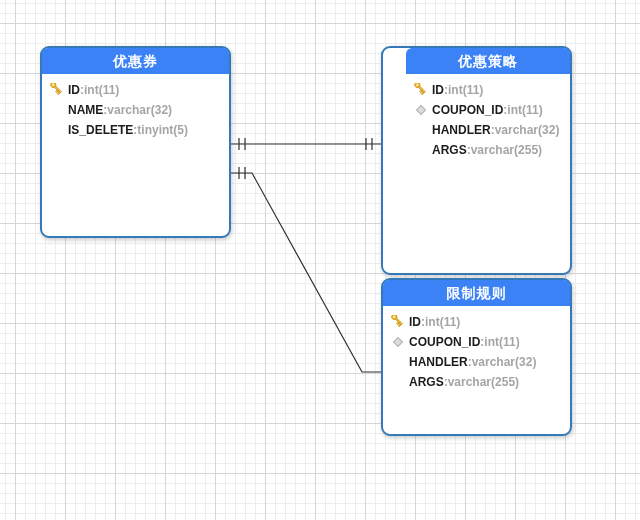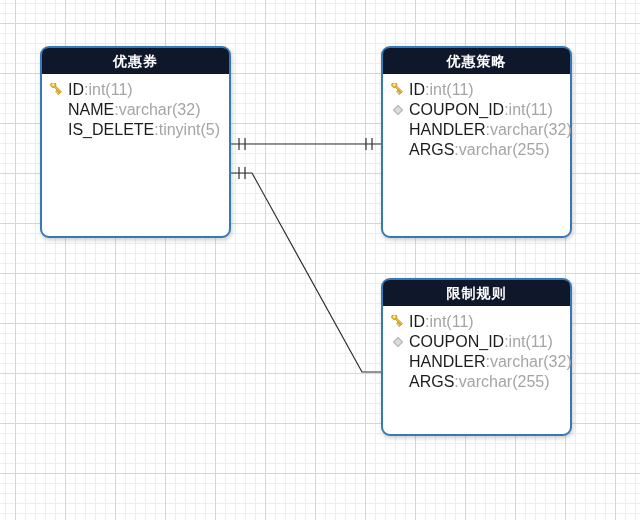--- a/index.html
+++ b/index.html
@@ -39,56 +39,57 @@
     box-sizing: border-box;
     background: #ffffff;
     border: 2px solid #3579b8;
     border-radius: 9px;
     box-shadow: 1px 2px 4px rgba(110, 110, 110, 0.35);
     z-index: 2;
   }
   .db-table-header {
     height: 26px;
     line-height: 26px;
-    background: #0f172a;
+    background: #3b82f6;
     color: #ffffff;
     font-size: 14px;
     font-weight: bold;
     text-align: center;
     border-radius: 6px 6px 0 0;
     cursor: move;
     letter-spacing: 1px;
   }
   .db-table-body {
     padding: 6px 6px 4px 7px;
   }
   .field-row {
     display: flex;
     align-items: center;
     height: 20px;
-    font-size: 16px;
+    font-size: 12px;
     white-space: nowrap;
+    font-weight: bold;
   }
   .field-icon {
     width: 15px;
     height: 14px;
     margin-right: 4px;
     flex: none;
     display: flex;
     align-items: center;
     justify-content: center;
   }
   .field-name {
     color: #1c1c1c;
   }
   .field-type {
     color: #a5a5a5;
   }
   .pos-t1 { left: 40px;  top: 46px;  height: 192px; }
-  .pos-t2 { left: 381px; top: 46px;  height: 192px; }
+  .pos-t2 { left: 381px; top: 46px;  height: 229px; padding-left: 23px; }
   .pos-t3 { left: 381px; top: 278px; height: 158px; }
 </style>
 </head>
 <body>
 
 <div class="canvas">
 
   <svg class="connector-layer" width="640" height="520" viewBox="0 0 640 520">
     <g stroke="#2f2f2f" stroke-width="1.2" fill="none">
       <g>

